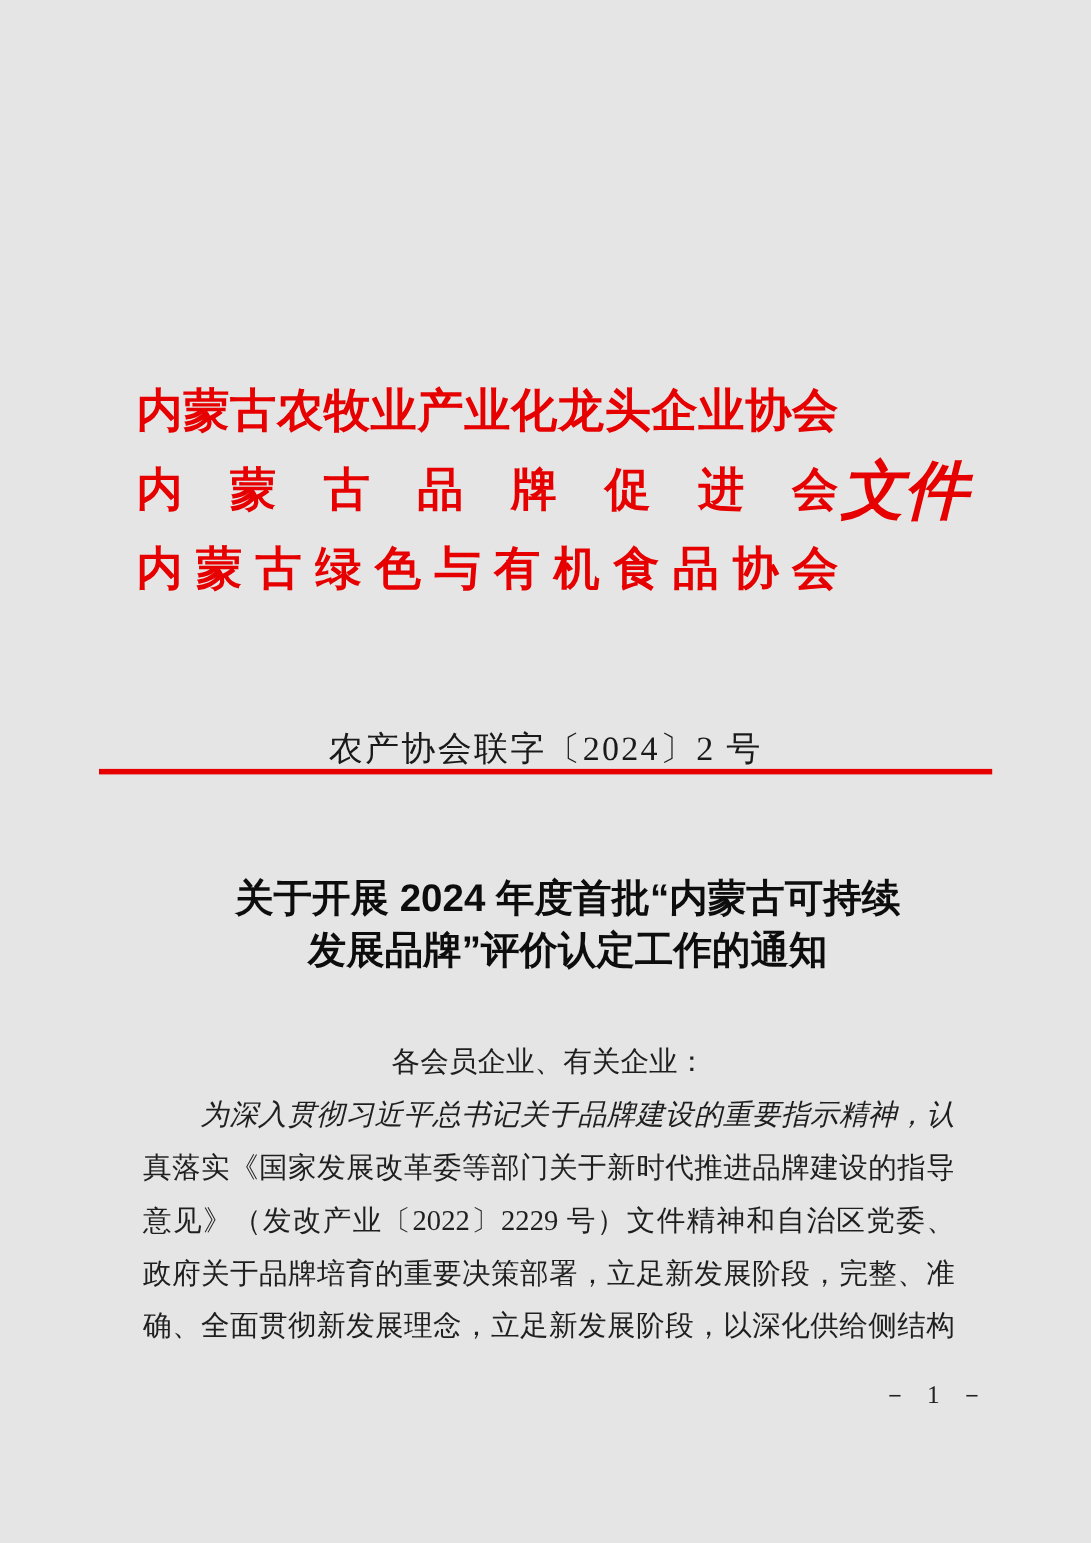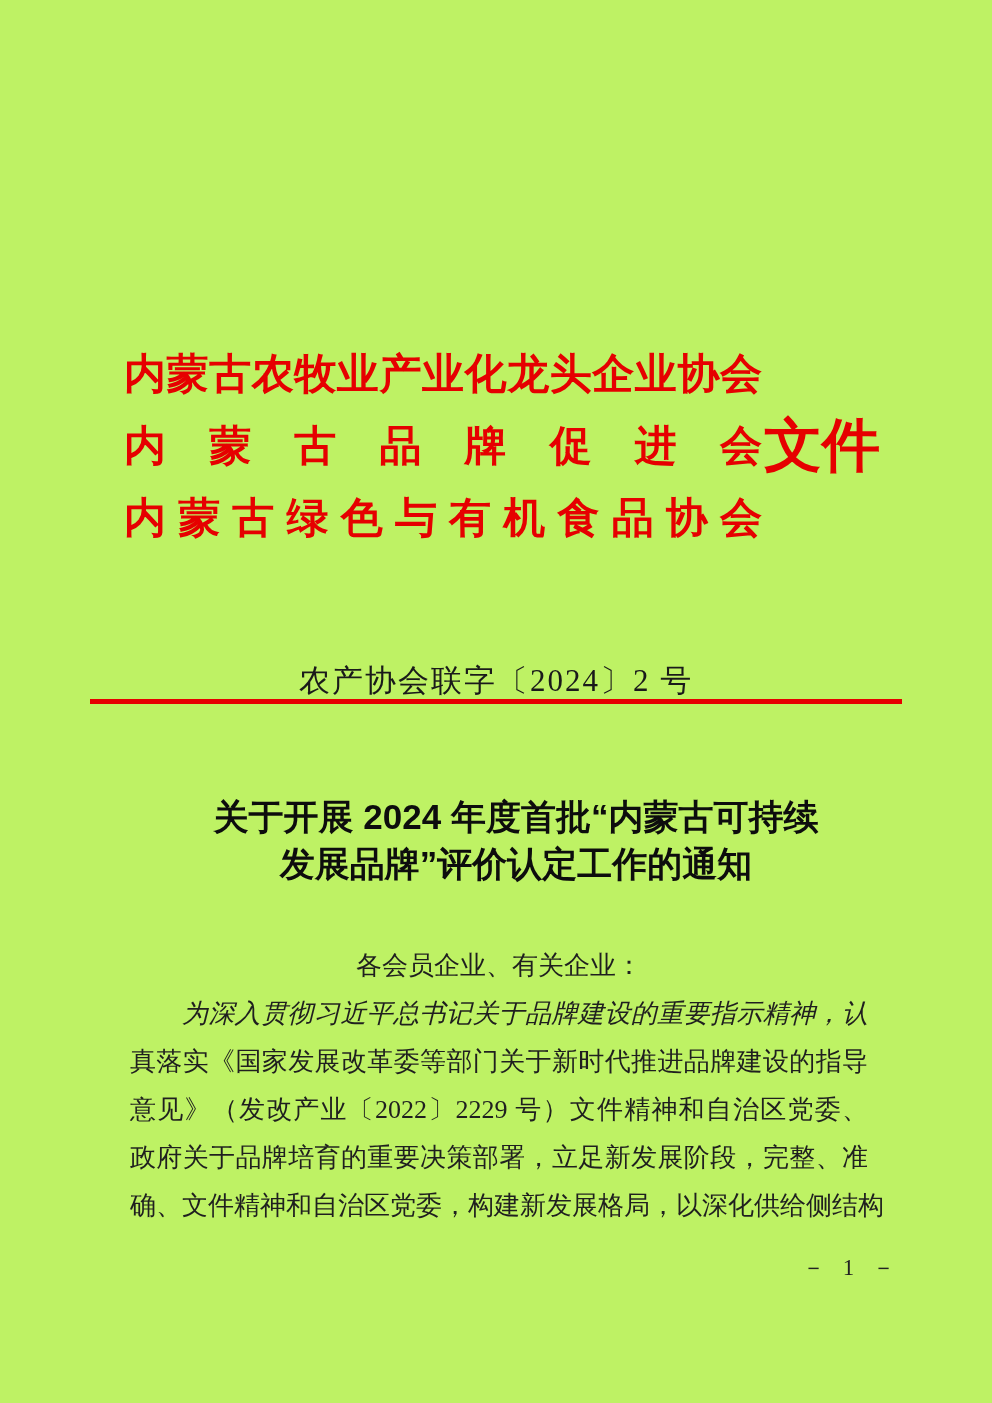--- a/index.html
+++ b/index.html
@@ -1,20 +1,20 @@
 <!DOCTYPE html>
 <html><head>
 <meta charset="utf-8">
 <style>
   html, body { margin: 0; padding: 0; background: #ffffff; }
   .page {
     position: relative;
     width: 992px;
     height: 1403px;
-    background: #bef264;
+    background: #e5e5e5;
     overflow: hidden;
     font-family: "Liberation Serif", "DejaVu Serif", serif;
   }
 
   
   .header-block {
     position: absolute;
     top: 338px;
     left: 124px;
     width: 756px;
@@ -33,20 +33,21 @@
     white-space: nowrap;
   }
   .doc-type {
     font-family: "Liberation Serif", "DejaVu Serif", serif;
     font-weight: 900;
     color: #e60000;
     font-size: 58px;
     line-height: 58px;
     margin-left: 2px;
     white-space: nowrap;
+    font-style: italic;
   }
 
   
   .doc-number {
     position: absolute;
     top: 660px;
     left: 0;
     width: 100%;
     text-align: center;
     font-size: 31px;
@@ -129,18 +130,18 @@
     <div>关于开展 2024 年度首批“内蒙古可持续</div>
     <div>发展品牌”评价认定工作的通知</div>
   </div>
 
   <div class="body-text">
     <div class="salutation">各会员企业、有关企业：</div>
     <div class="body-line indent">为深入贯彻习近平总书记关于品牌建设的重要指示精神，认</div>
     <div class="body-line">真落实《国家发展改革委等部门关于新时代推进品牌建设的指导</div>
     <div class="body-line">意见》（发改产业〔2022〕2229 号）文件精神和自治区党委、</div>
     <div class="body-line">政府关于品牌培育的重要决策部署，立足新发展阶段，完整、准</div>
-    <div class="body-line">确、文件精神和自治区党委，构建新发展格局，以深化供给侧结构</div>
+    <div class="body-line">确、全面贯彻新发展理念，立足新发展阶段，以深化供给侧结构</div>
   </div>
 
   <div class="page-num">－ 1 －</div>
 
 </div>
 
 </body></html>

